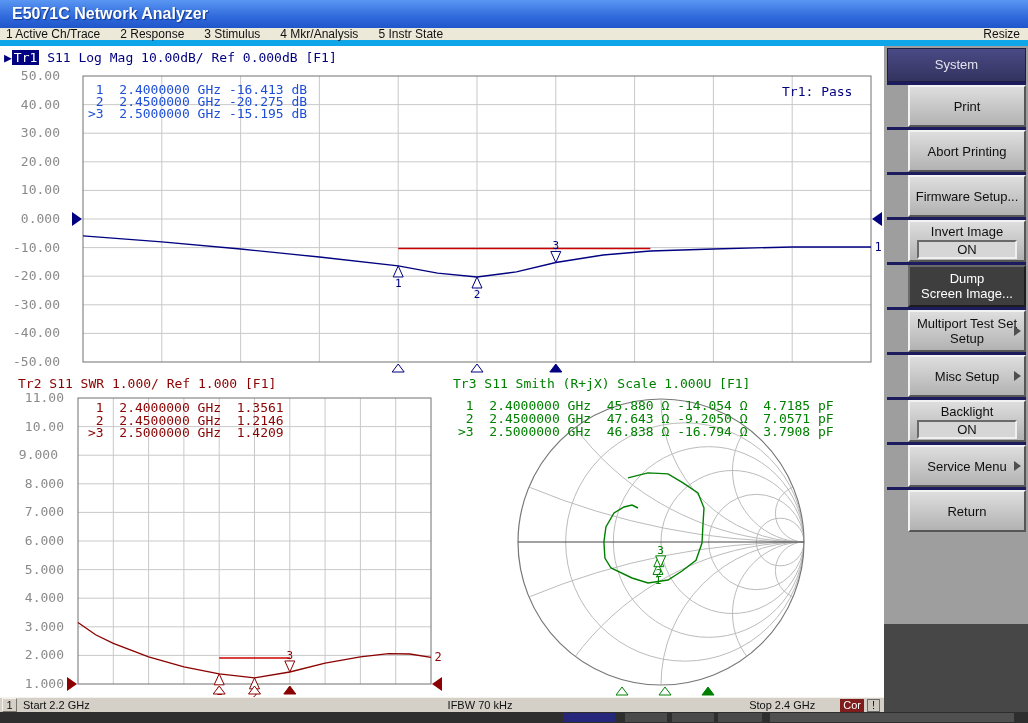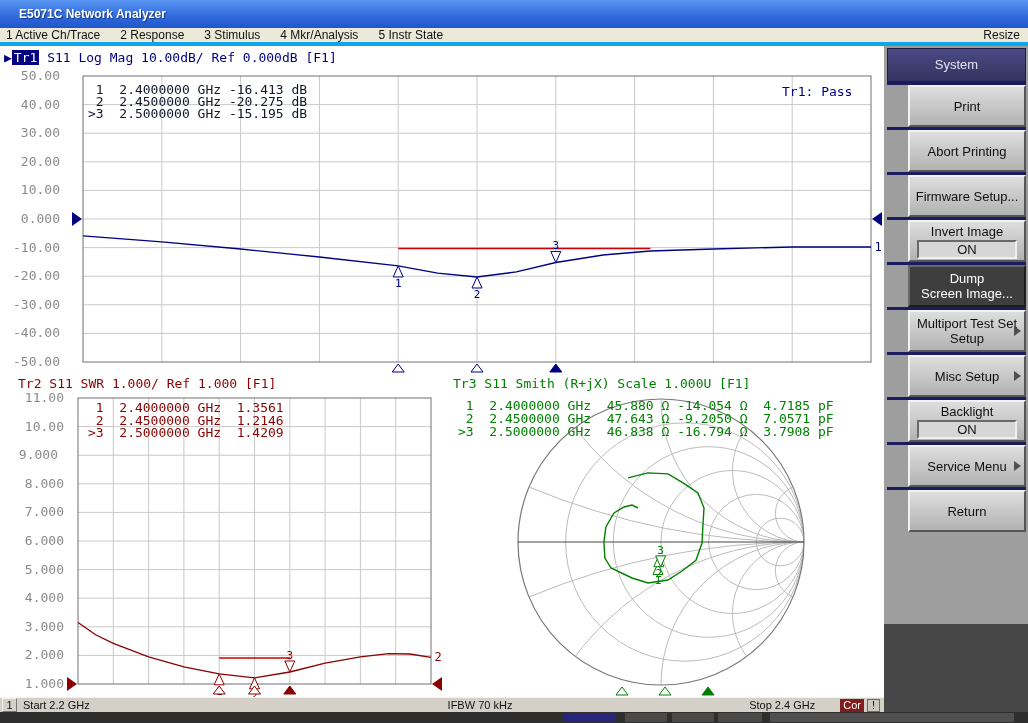--- a/index.html
+++ b/index.html
@@ -1,23 +1,23 @@
 <!DOCTYPE html>
 <html><head>
 <meta charset="utf-8">
 <style>
   html,body{margin:0;padding:0;}
   body{width:1028px;height:723px;position:relative;overflow:hidden;background:#d4d0c8;
        font-family:"Liberation Sans",sans-serif;}
   .titlebar{position:absolute;left:0;top:0;width:1028px;height:40px;box-sizing:border-box;
       background:linear-gradient(180deg,#5a96f2 0%,#2e68da 45%,#1b50c6 80%,#1646b0 100%);
-      border-bottom:1px solid #0f2f6e;color:#fff;font-weight:bold;font-size:12px;
-      line-height:28px;padding-left:19px;text-shadow:1px 1px 1px #13368c;}
+      border-bottom:1px solid #0f2f6e;color:#fff;font-weight:bold;font-size:16px;
+      line-height:28px;padding-left:12px;text-shadow:1px 1px 1px #13368c;}
   .menubar{position:absolute;left:0;top:28px;width:1028px;height:18px;box-sizing:border-box;
-      background:#ece9d8;border-bottom:4px solid #0ea5e9;font-size:12px;color:#111;
+      background:#ece9d8;border-bottom:6px solid #0ea5e9;font-size:12px;color:#111;
       display:flex;align-items:center;gap:20px;padding-left:6px;}
   .menubar .mitem{white-space:nowrap;cursor:default;}
   .menubar .resize{position:absolute;right:8px;}
   .main{position:absolute;left:0;top:46px;width:884px;height:651px;background:#ffffff;}
   #charts{position:absolute;left:0;top:46px;width:884px;height:651px;}
   .tr-header{position:absolute;font-family:"DejaVu Sans Mono",monospace;font-size:13px;
       white-space:pre;z-index:5;}
   .tr-name-hl{background:#000080;color:#fff;padding:0 2px;}
   .tick{position:absolute;width:58px;text-align:right;font-family:"DejaVu Sans Mono",monospace;
       font-size:13px;line-height:14px;color:#8a8a8a;z-index:4;}
@@ -211,21 +211,21 @@
     <div class="tick" style="left: 6px; top: 476.8px;">8.000</div>
     <div class="tick" style="left: 6px; top: 505.4px;">7.000</div>
     <div class="tick" style="left: 6px; top: 534px;">6.000</div>
     <div class="tick" style="left: 6px; top: 562.6px;">5.000</div>
     <div class="tick" style="left: 6px; top: 591.2px;">4.000</div>
     <div class="tick" style="left: 6px; top: 619.8px;">3.000</div>
     <div class="tick" style="left: 6px; top: 648.4px;">2.000</div>
     <div class="tick" style="left: 6px; top: 677px;">1.000</div>
   </div>
 
-<div class="mrows" id="tr1-mrows" style="left:88px;top:84px;line-height:12px;color:#0f172a;"><div class="mrow"> 1  2.4000000 GHz -16.413 dB</div><div class="mrow"> 2  2.4500000 GHz -20.275 dB</div><div class="mrow">&gt;3  2.5000000 GHz -15.195 dB</div></div>
+<div class="mrows" id="tr1-mrows" style="left:88px;top:84px;line-height:12px;color:#1d4ed8;"><div class="mrow"> 1  2.4000000 GHz -16.413 dB</div><div class="mrow"> 2  2.4500000 GHz -20.275 dB</div><div class="mrow">&gt;3  2.5000000 GHz -15.195 dB</div></div>
 <div class="mrows" id="tr2-mrows" style="left:88px;top:402px;line-height:12.5px;color:#8b0000;"><div class="mrow"> 1  2.4000000 GHz  1.3561</div><div class="mrow"> 2  2.4500000 GHz  1.2146</div><div class="mrow">&gt;3  2.5000000 GHz  1.4209</div></div>
 <div class="mrows" id="tr3-mrows" style="left:458px;top:399px;line-height:13px;color:#008000;"><div class="mrow"> 1  2.4000000 GHz  45.880 Ω -14.054 Ω  4.7185 pF</div><div class="mrow"> 2  2.4500000 GHz  47.643 Ω -9.2050 Ω  7.0571 pF</div><div class="mrow">&gt;3  2.5000000 GHz  46.838 Ω -16.794 Ω  3.7908 pF</div></div>
 
 <div class="sidebar">
   <div class="sk-area">
     <div class="sk-header">System</div>
     <div id="sk-buttons">
         <div class="sk-slot">
           <div class="sk-btn">
             <div class="sk-line">Print</div>

